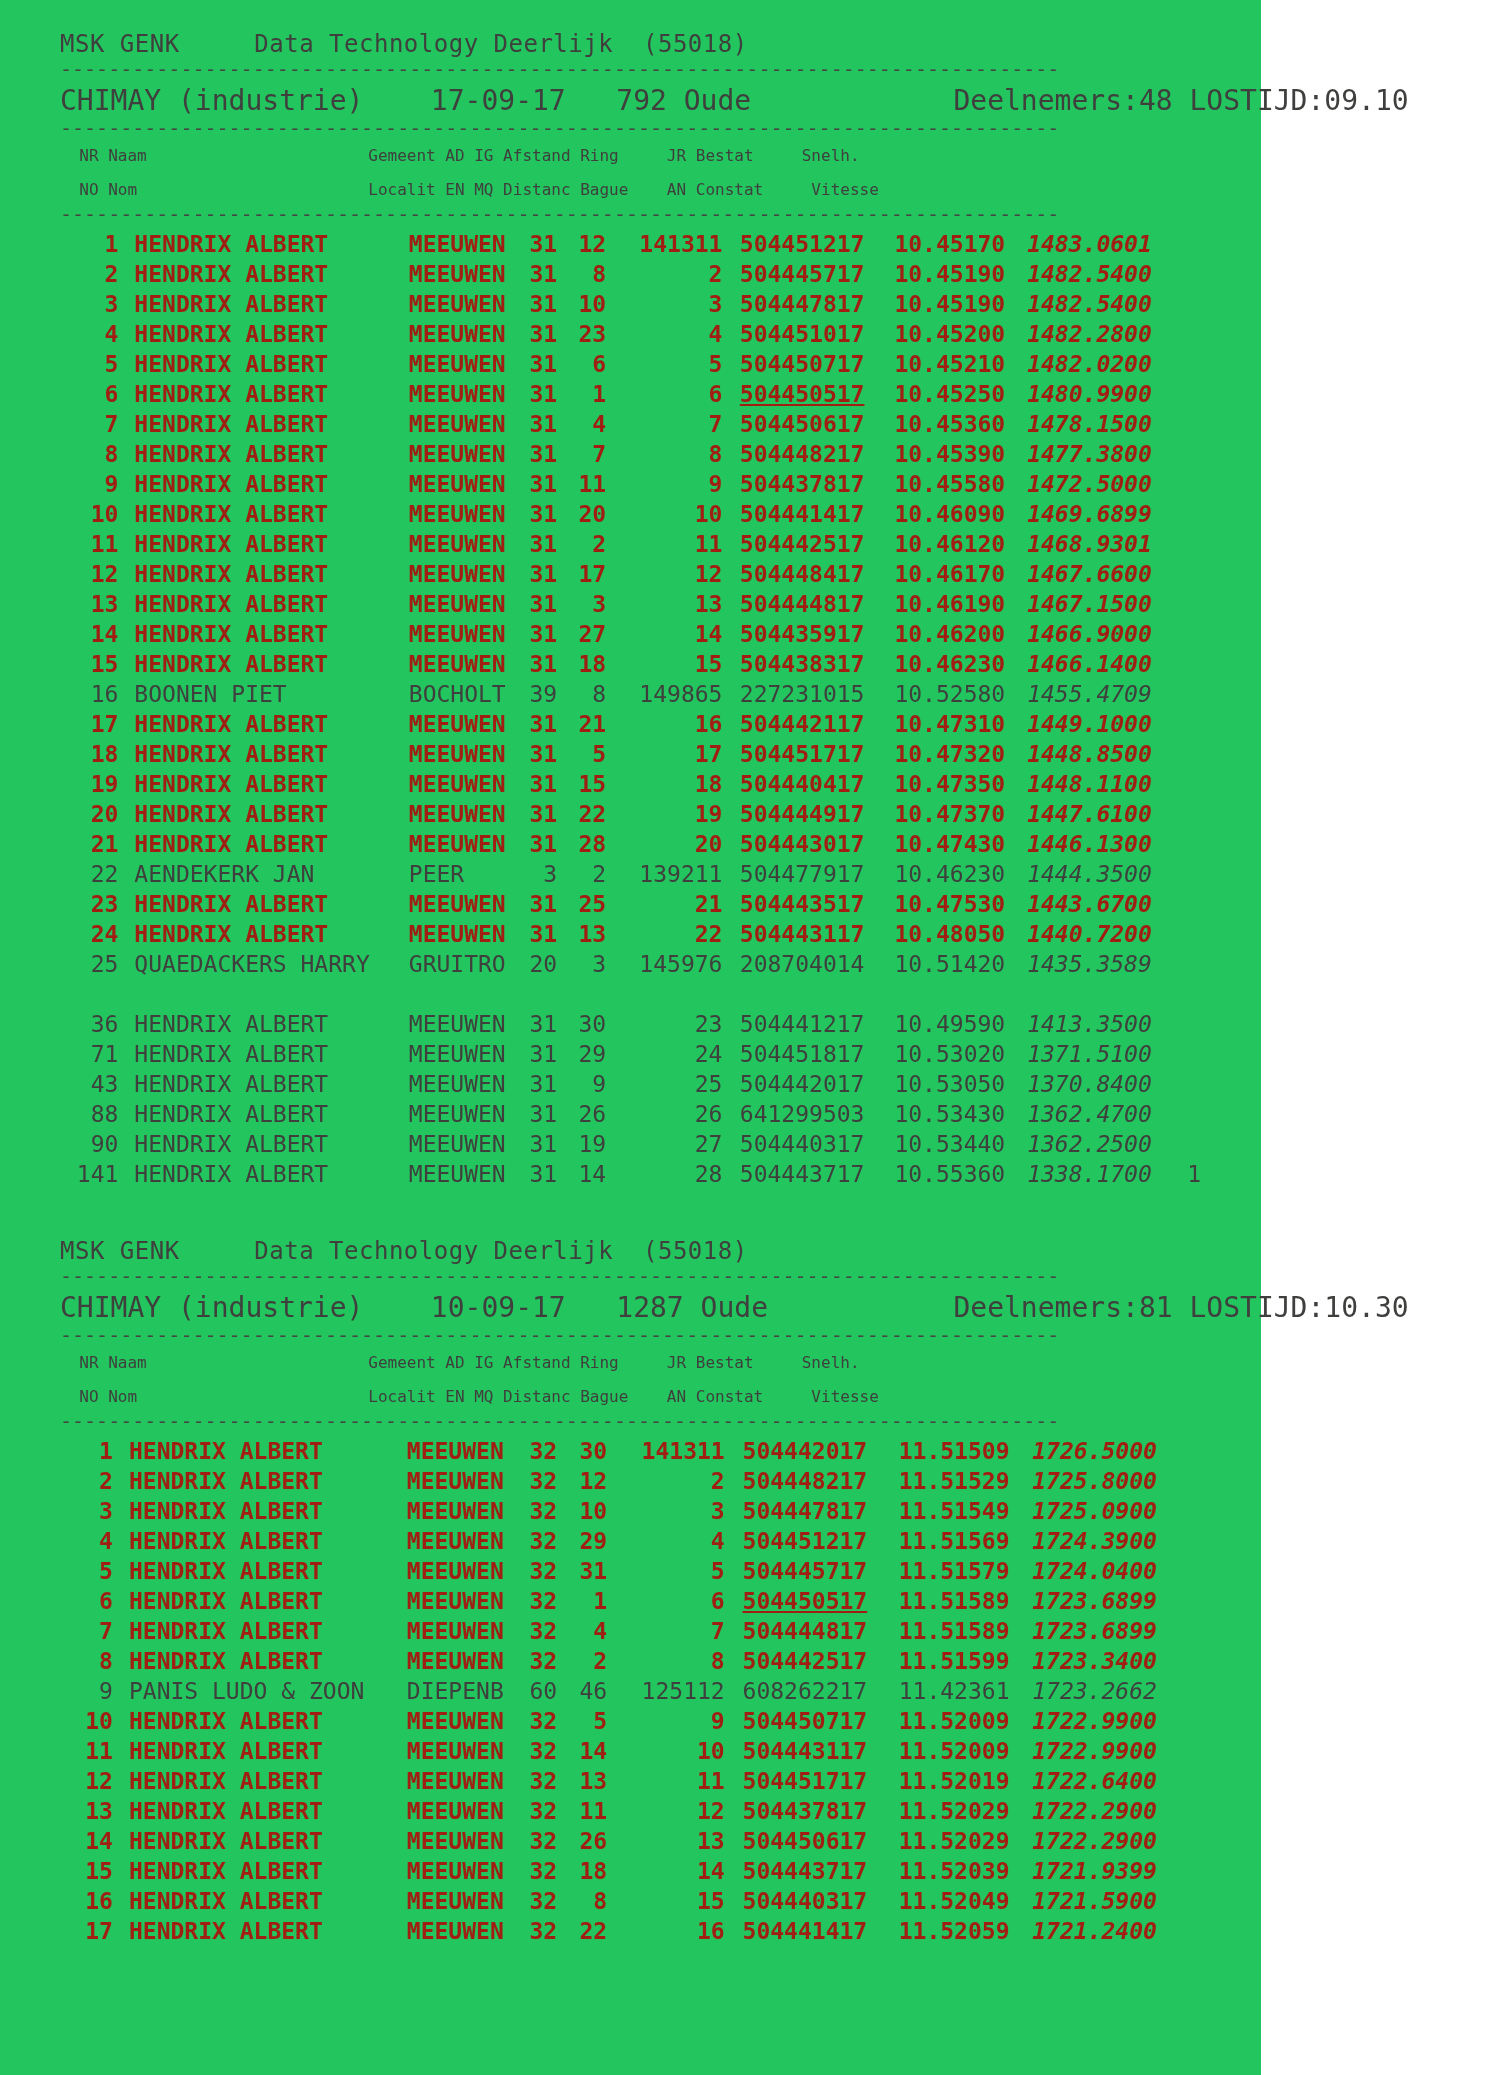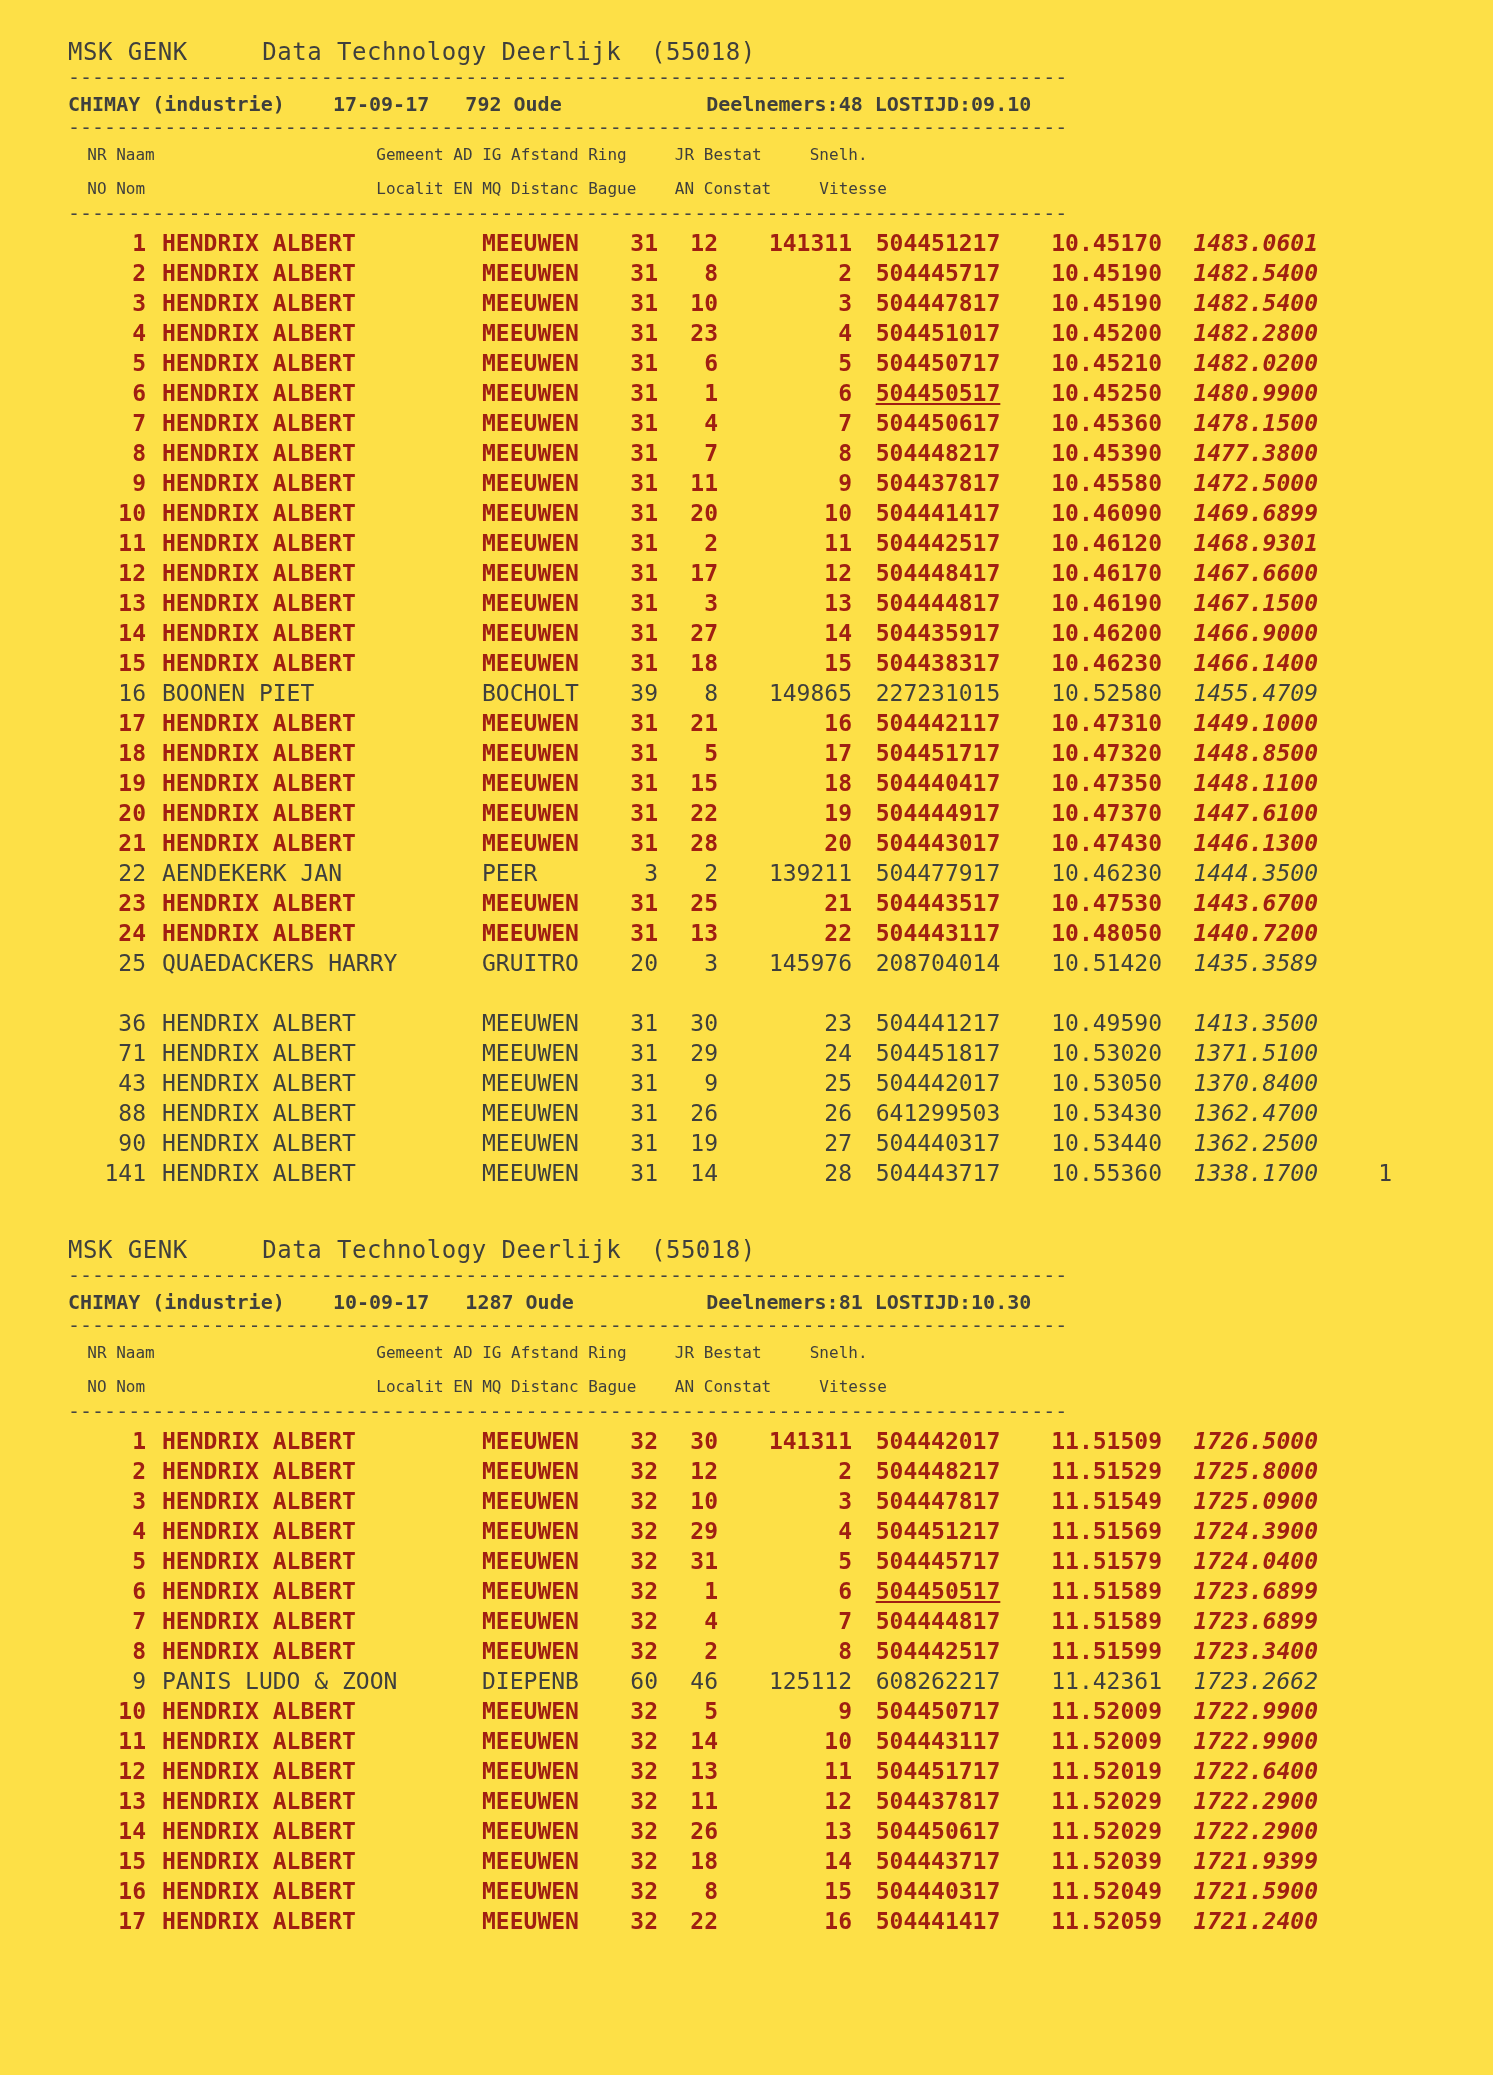--- a/index.html
+++ b/index.html
@@ -2,26 +2,26 @@
 <html><head>
 <meta charset="utf-8">
 <style>
   html,body{margin:0;padding:0;background:#ffffff;}
   body{
     width:1493px;
     font-family:"DejaVu Sans Mono","Liberation Mono",monospace;
     color:#3a3a38;
   }
   .page{
-    width:1493px;
+    width:1261px;
     min-height:2075px;
     position:relative;
-    padding:16px;
+    padding:8px;
     box-sizing:border-box;
-    background:#fde047;
+    background:#22c55e;
   }
   .sheet{
     padding:22px 52px 0 52px;
   }
   .hdr-title{
     font-size:24px;
     letter-spacing:0.5px;
     white-space:pre;
     color:#3f3f3d;
     margin:0 0 4px 0;
@@ -30,25 +30,24 @@
     font-size:20px;
     line-height:14px;
     letter-spacing:0px;
     white-space:pre;
     overflow:hidden;
     color:#454543;
     height:16px;
     margin:2px 0 2px 0;
   }
   .meta{
-    font-size:20px;
+    font-size:28px;
     white-space:pre;
     color:#3f3f3d;
     margin:6px 0 4px 0;
-    font-weight:bold;
   }
   .colhead{
     font-size:16px;
     white-space:pre;
     color:#3f3f3d;
     line-height:30px;
     margin:4px 0 0 0;
   }
   table.rows{
     border-collapse:collapse;

